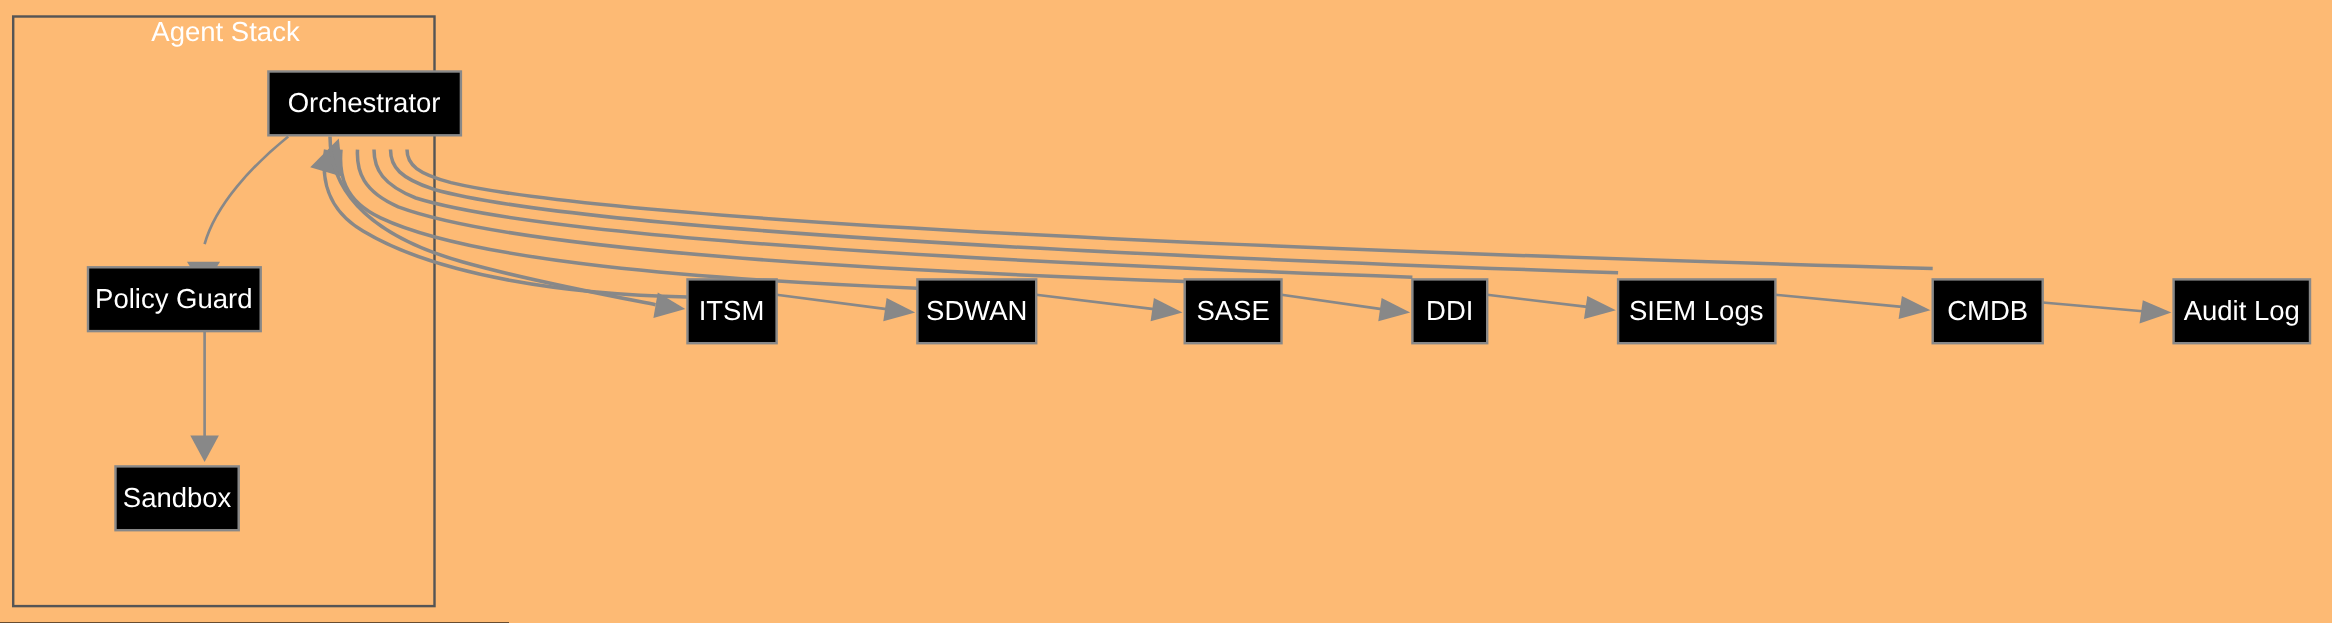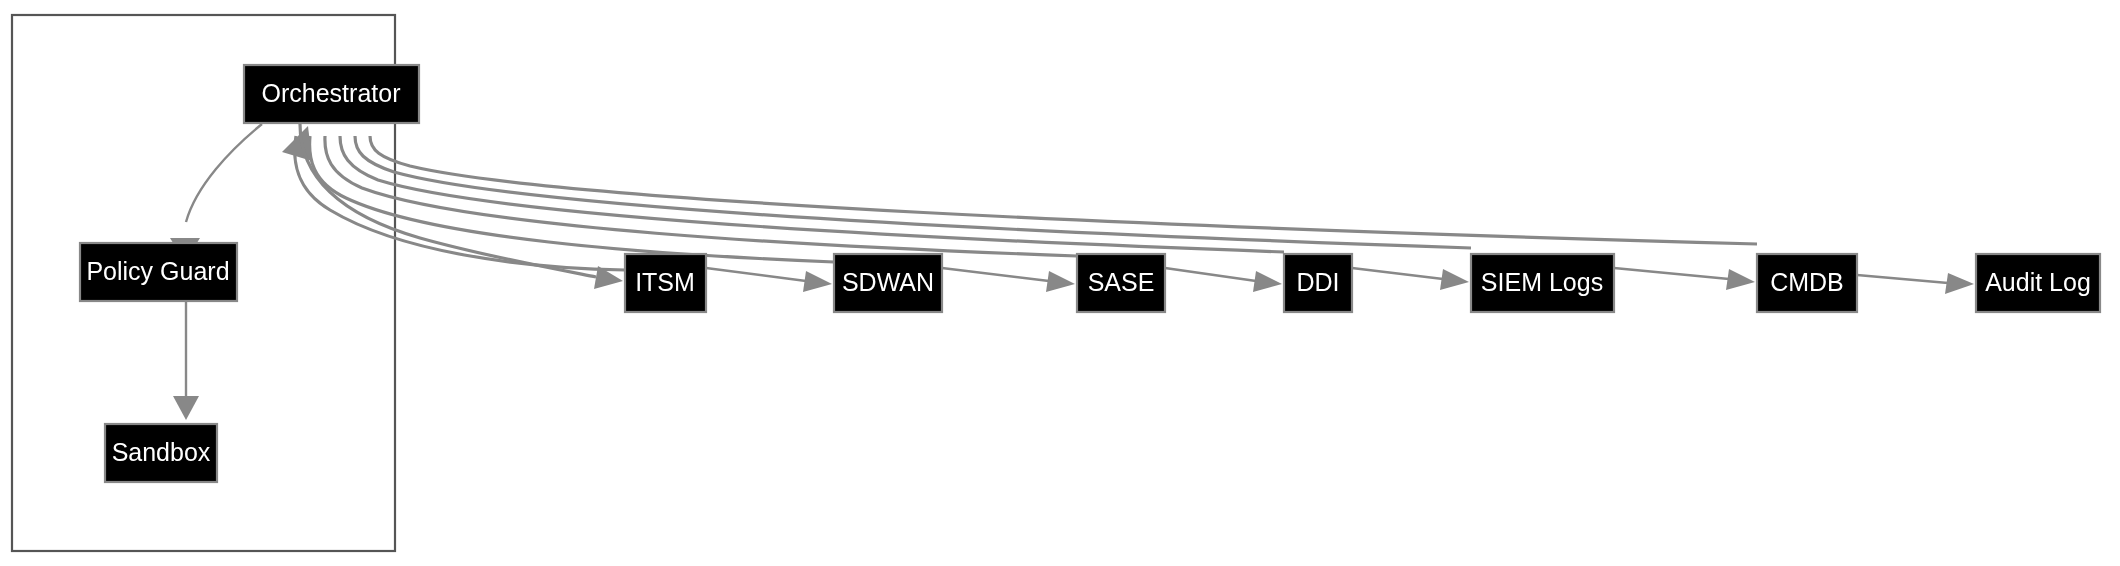--- a/index.html
+++ b/index.html
@@ -11,21 +11,21 @@
   body {
     width: 2120px;
     height: 566px;
     font-family: "Liberation Sans", sans-serif;
     overflow: hidden;
   }
   #diagram-root {
     position: relative;
     width: 2120px;
     height: 566px;
-    background: #ffffff;
+    background: #fdba74;
   }
   svg#diagram-svg {
     position: absolute;
     left: 0;
     top: 0;
     width: 2120px;
     height: 566px;
     display: block;
   }
   .node-rect {

